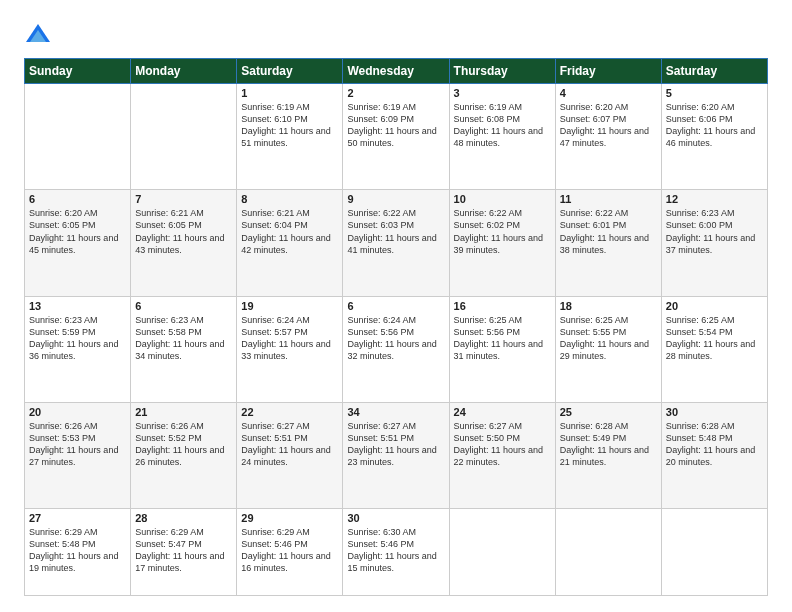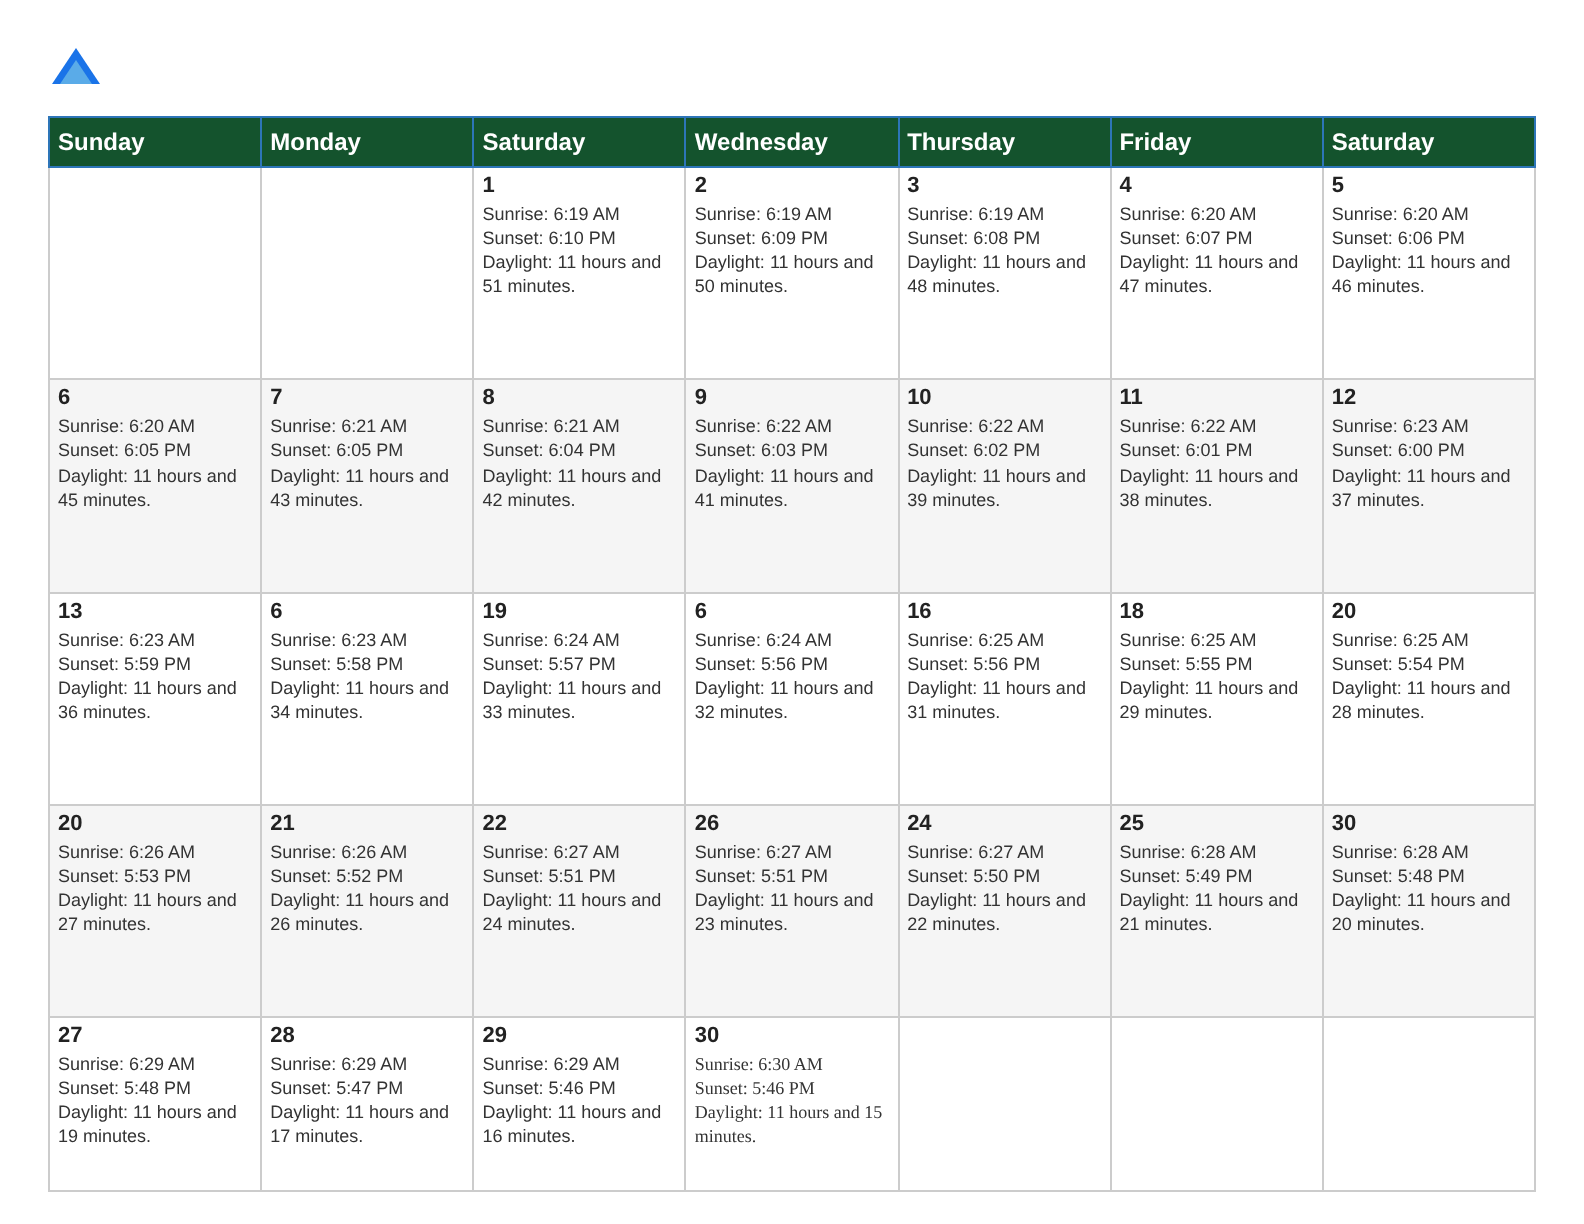--- a/index.html
+++ b/index.html
@@ -266,21 +266,21 @@
 Sunset: 5:52 PM
 Daylight: 11 hours and 26 minutes.</div>
           </td>
           <td>
             <span class="day-num">22</span>
             <div class="cell-content" style="white-space: pre-line;">Sunrise: 6:27 AM
 Sunset: 5:51 PM
 Daylight: 11 hours and 24 minutes.</div>
           </td>
           <td>
-            <span class="day-num">26</span>
+            <span class="day-num">34</span>
             <div class="cell-content" style="white-space: pre-line;">Sunrise: 6:27 AM
 Sunset: 5:51 PM
 Daylight: 11 hours and 23 minutes.</div>
           </td>
           <td>
             <span class="day-num">24</span>
             <div class="cell-content" style="white-space: pre-line;">Sunrise: 6:27 AM
 Sunset: 5:50 PM
 Daylight: 11 hours and 22 minutes.</div>
           </td>
@@ -311,21 +311,21 @@
 Daylight: 11 hours and 17 minutes.</div>
           </td>
           <td>
             <span class="day-num">29</span>
             <div class="cell-content" style="white-space: pre-line;">Sunrise: 6:29 AM
 Sunset: 5:46 PM
 Daylight: 11 hours and 16 minutes.</div>
           </td>
           <td>
             <span class="day-num">30</span>
-            <div class="cell-content" style="white-space: pre-line; font-family: Liberation Serif, serif;">Sunrise: 6:30 AM
+            <div class="cell-content" style="white-space: pre-line;">Sunrise: 6:30 AM
 Sunset: 5:46 PM
 Daylight: 11 hours and 15 minutes.</div>
           </td>
           <td class="empty"></td>
           <td class="empty"></td>
           <td class="empty"></td>
         </tr>
       </tbody>
   </table>
 </div>

